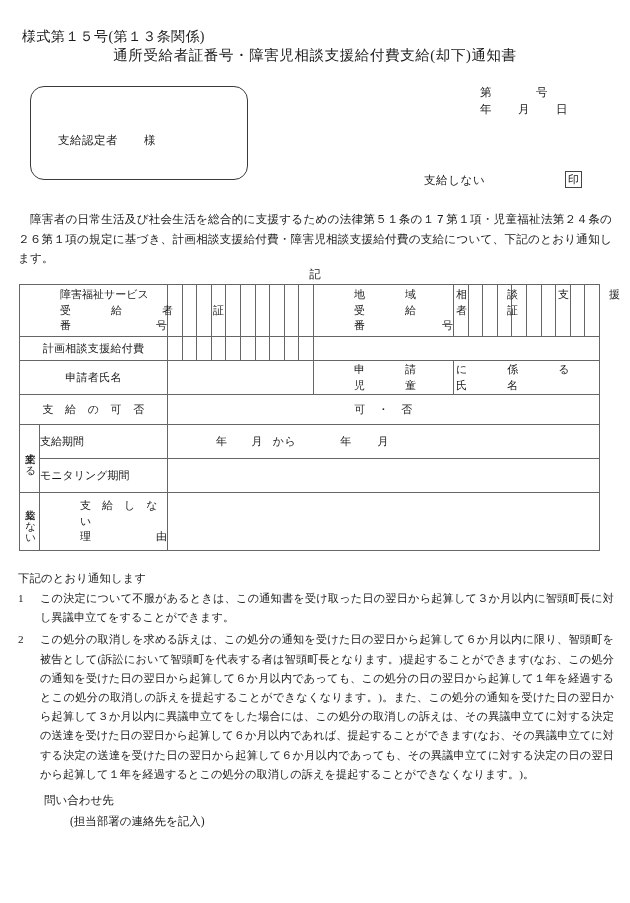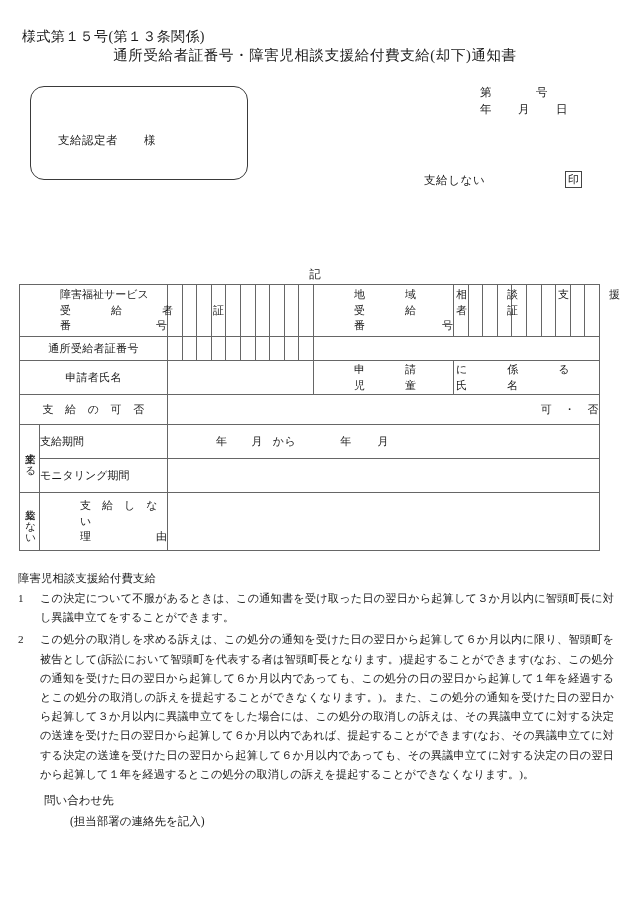--- a/index.html
+++ b/index.html
@@ -180,21 +180,21 @@
   .period-inner {
     padding-left: 48px;
     letter-spacing: 0.4px;
     white-space: nowrap;
   }
   .period-inner .gap1 { padding-left: 24px; }
   .period-inner .gap2 { padding-left: 10px; }
   .period-inner .gap3 { padding-left: 44px; }
   .period-inner .gap4 { padding-left: 26px; }
   .kahi {
-    text-align: right;
+    text-align: center;
     letter-spacing: 0.4px;
   }
   .kahi .sep { padding: 0 12px; }
 
   
   .appeal-head {
     position: absolute;
     left: 18px;
     top: 571px;
     font-size: 11.3px;
@@ -256,20 +256,21 @@
       <span class="m1">第</span><span>号</span>
     </span>
     <span class="meta-row">
       <span class="m2">年</span><span class="m3">月</span><span>日</span>
     </span>
   </div>
 
   <div class="issuer">支給しない</div>
   <div class="seal-box">印</div>
 
+  <div class="body-para">障害者の日常生活及び社会生活を総合的に支援するための法律第５１条の１７第１項・児童福祉法第２４条の２６第１項の規定に基づき、計画相談支援給付費・障害児相談支援給付費の支給について、下記のとおり通知します。</div>
   <div class="ki-mark">記</div>
 
   <table class="main-table">
     <colgroup>
       <col style="width:20px">
       <col style="width:128px">
       <col style="width:14.6px">
         <col style="width:14.6px">
         <col style="width:14.6px">
         <col style="width:14.6px">
@@ -345,21 +346,21 @@
       <td></td>
       <td></td>
       <td></td>
       <td></td>
       <td></td>
       <td></td>
       <td></td>
     </tr>
 
     <tr>
-      <td colspan="2" class="lbl" style="height:24px">通所受給者証番号</td>
+      <td colspan="2" class="lbl" style="height:24px">計画相談支援給付費</td>
       <td></td>
       <td></td>
       <td></td>
       <td></td>
       <td></td>
       <td></td>
       <td></td>
       <td></td>
       <td></td>
       <td></td>
@@ -422,21 +423,21 @@
         <span class="ln">
           <span>理</span>
           <span>由</span>
         </span>
       </td>
       <td colspan="21"></td>
     </tr>
   </tbody>
     </table>
 
-  <div class="appeal-head">障害児相談支援給付費支給</div>
+  <div class="appeal-head">下記のとおり通知します</div>
   <div class="appeal-list">
     <div class="appeal-item">
       <div class="num">1</div>
       <div class="txt">この決定について不服があるときは、この通知書を受け取った日の翌日から起算して３か月以内に智頭町長に対し異議申立てをすることができます。</div>
     </div>
     <div class="appeal-item">
       <div class="num">2</div>
       <div class="txt">この処分の取消しを求める訴えは、この処分の通知を受けた日の翌日から起算して６か月以内に限り、智頭町を被告として(訴訟において智頭町を代表する者は智頭町長となります。)提起することができます(なお、この処分の通知を受けた日の翌日から起算して６か月以内であっても、この処分の日の翌日から起算して１年を経過するとこの処分の取消しの訴えを提起することができなくなります。)。また、この処分の通知を受けた日の翌日から起算して３か月以内に異議申立てをした場合には、この処分の取消しの訴えは、その異議申立てに対する決定の送達を受けた日の翌日から起算して６か月以内であれば、提起することができます(なお、その異議申立てに対する決定の送達を受けた日の翌日から起算して６か月以内であっても、その異議申立てに対する決定の日の翌日から起算して１年を経過するとこの処分の取消しの訴えを提起することができなくなります。)。</div>
     </div>
   </div>

